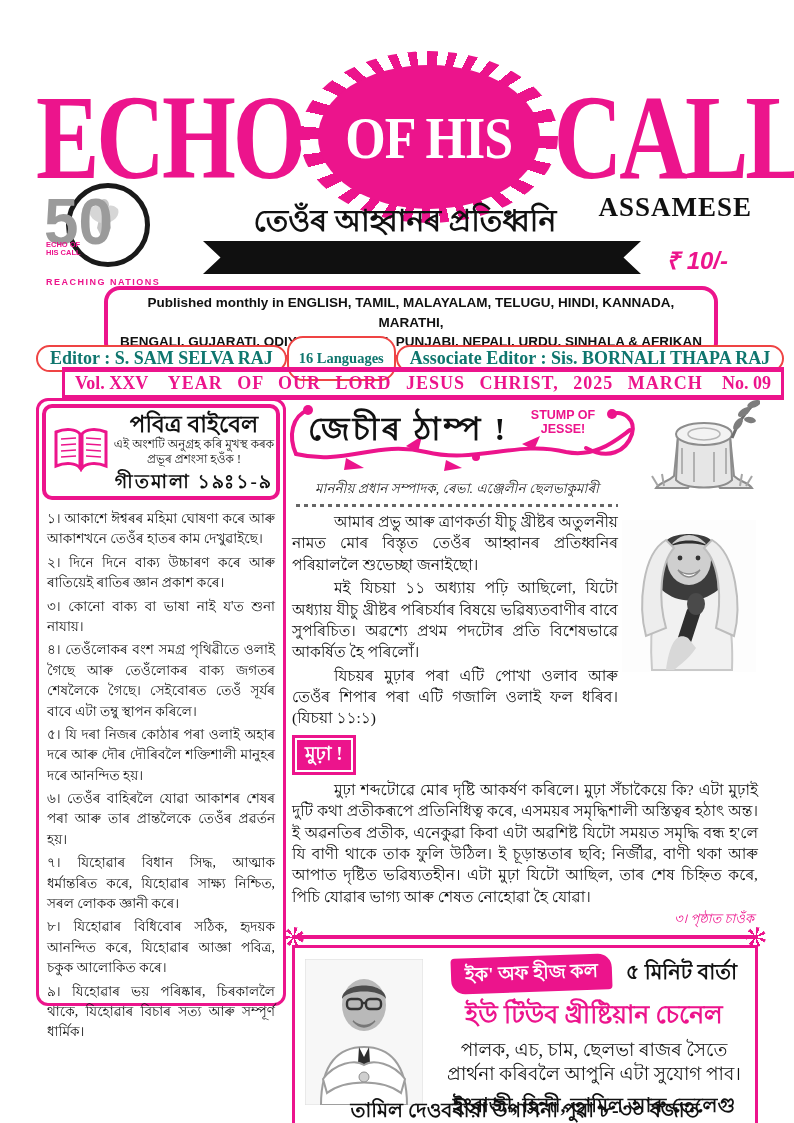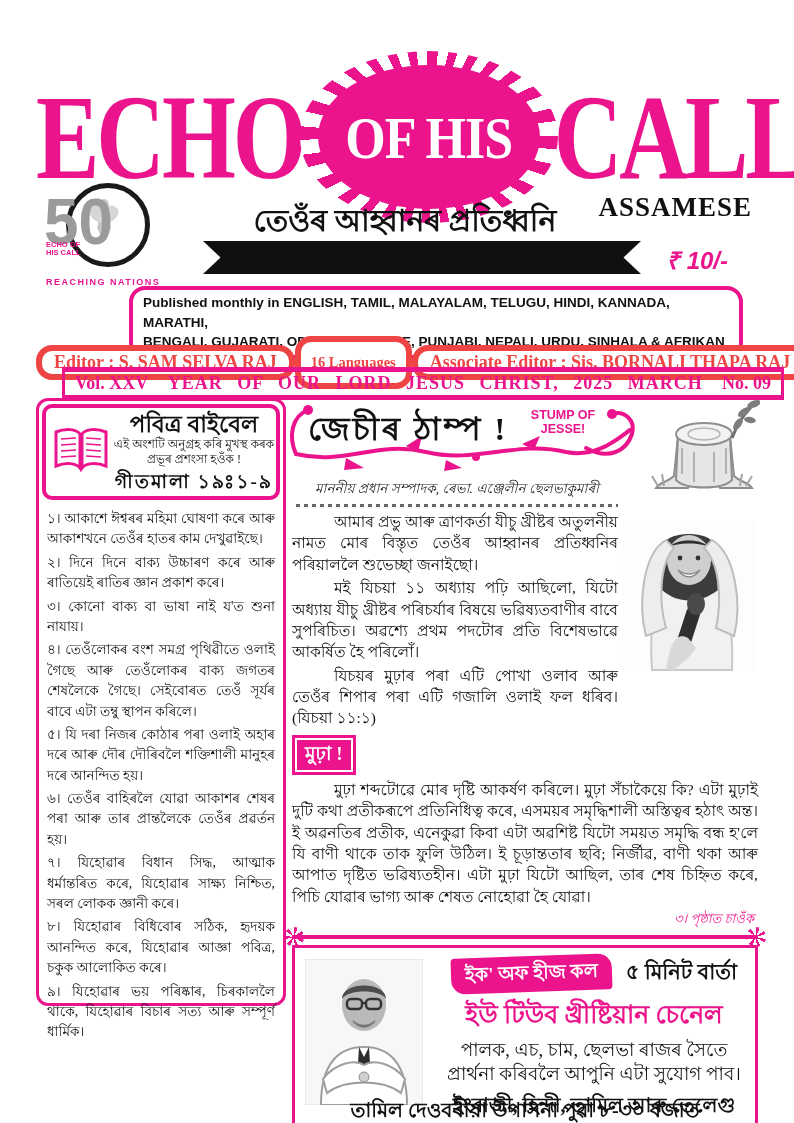--- a/index.html
+++ b/index.html
@@ -40,27 +40,27 @@
       clip-path:polygon(0 0,100% 0,96% 50%,100% 100%,0 100%,4% 50%);}
   #ribbon .panel{position:absolute;left:26px;right:26px;top:3px;bottom:3px;background:#fff;
       display:flex;align-items:center;justify-content:center;margin-top:47px;}
   #ribbon .panel span{font-family:"Liberation Sans",sans-serif;font-weight:bold;font-style:italic;
       font-size:17px;color:#101010;white-space:nowrap;}
   #price{position:absolute;top:243px;right:66px;font-size:24px;font-weight:bold;font-style:italic;
       color:#EC148C;font-family:"Liberation Sans",sans-serif;}
 
   
   #published{position:absolute;top:286px;left:104px;width:586px;border:4px solid #EC148C;
-      border-radius:16px;padding:3px 10px;text-align:left;
-      font-family:"Liberation Sans",sans-serif;font-weight:bold;font-size:13.5px;line-height:1.45;color:#111;margin-left:25px;}
+      border-radius:16px;padding:3px 10px;text-align:center;
+      font-family:"Liberation Sans",sans-serif;font-weight:bold;font-size:13.5px;line-height:1.45;color:#111;}
 
   
   #editor-row{position:absolute;top:336px;left:36px;width:722px;display:flex;
       justify-content:space-between;align-items:center;}
-  .pill{border:6px solid #ef4444;border-radius:16px;padding:1px 12px;color:#ef4444;
+  .pill{border:2px solid #ef4444;border-radius:16px;padding:1px 12px;color:#0f766e;
       font-weight:bold;font-size:18px;white-space:nowrap;background:#fff;}
   .pill.small{font-size:14.5px;padding:12px 10px;}
 
   
   #vol-bar{position:absolute;top:367px;left:36px;width:722px;box-sizing:border-box;
       border:3px solid #EC148C;border-top-width:5px;border-bottom-width:5px;
       display:flex;justify-content:space-between;align-items:center;padding:1px 10px;
       color:#EC148C;font-weight:bold;font-size:18px;margin-left:26px;}
   #vol-bar .mid{word-spacing:9px;letter-spacing:1px;}
 

